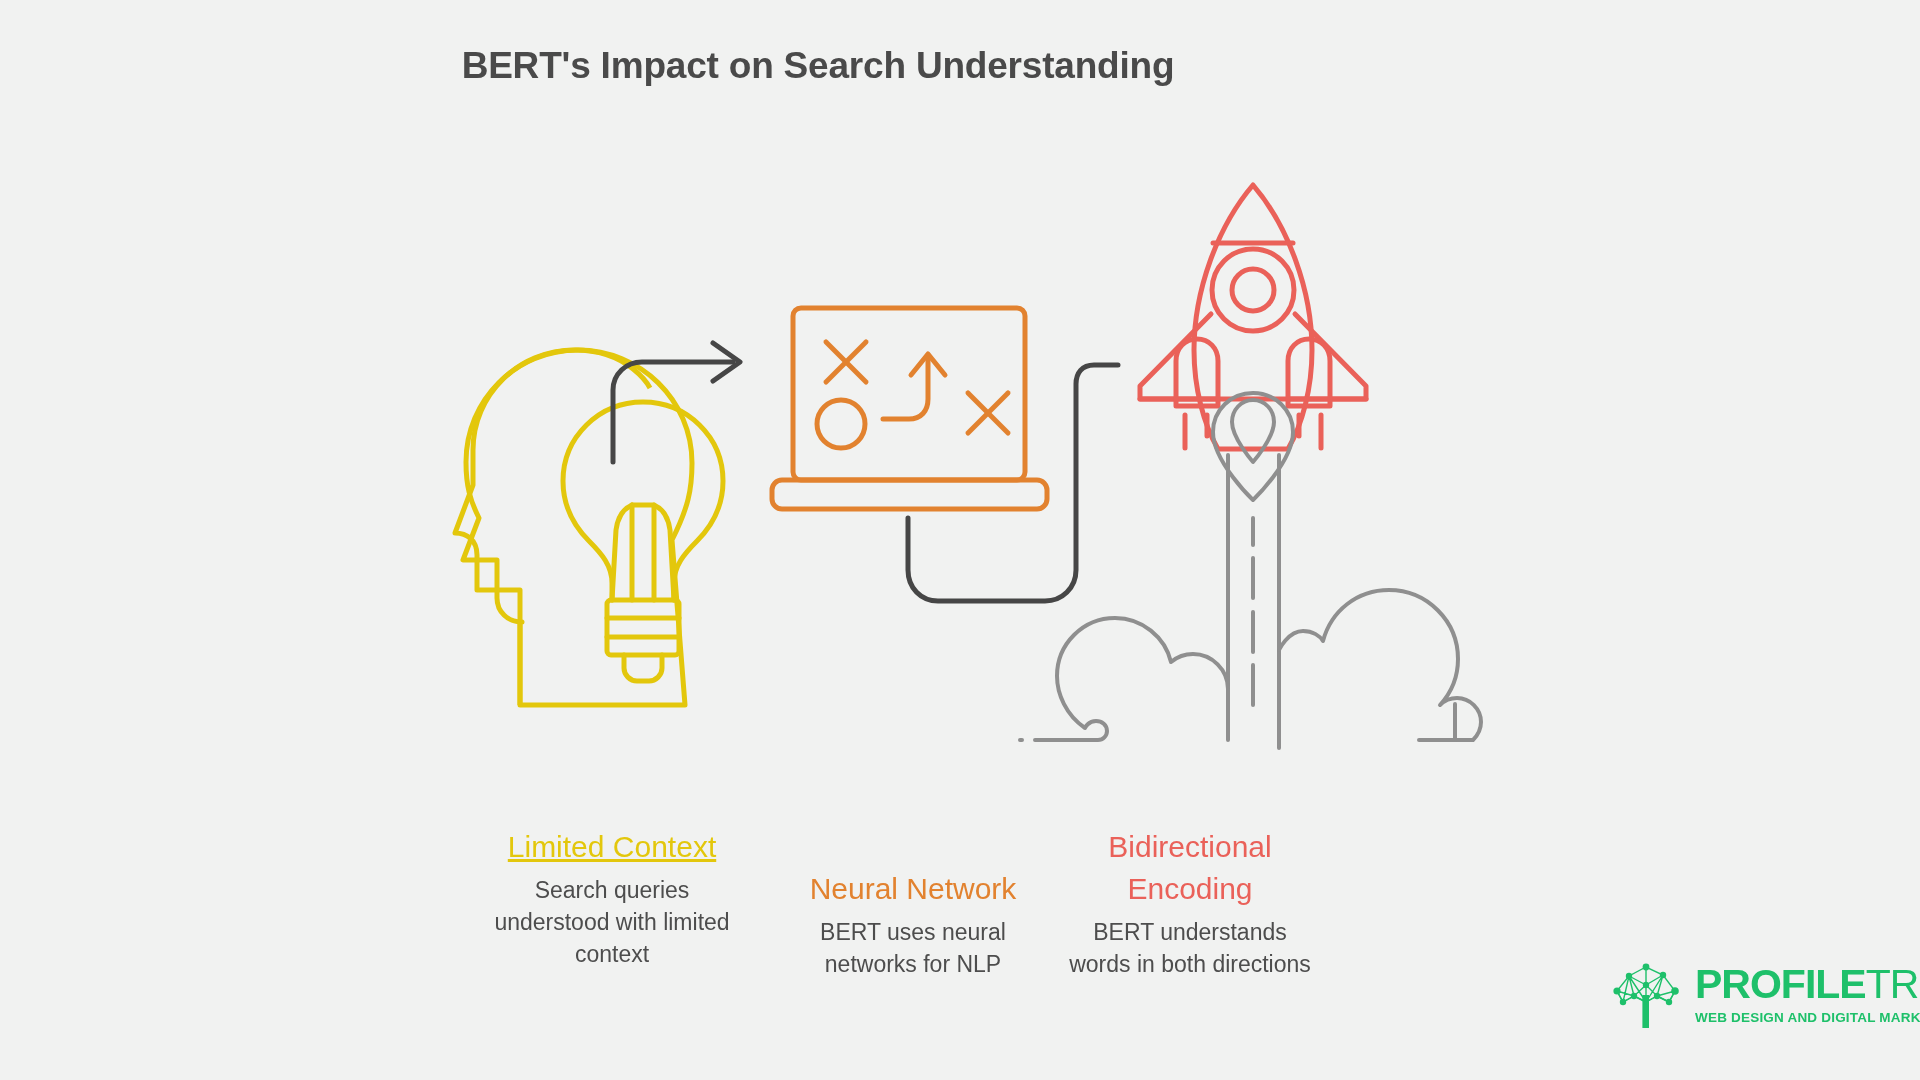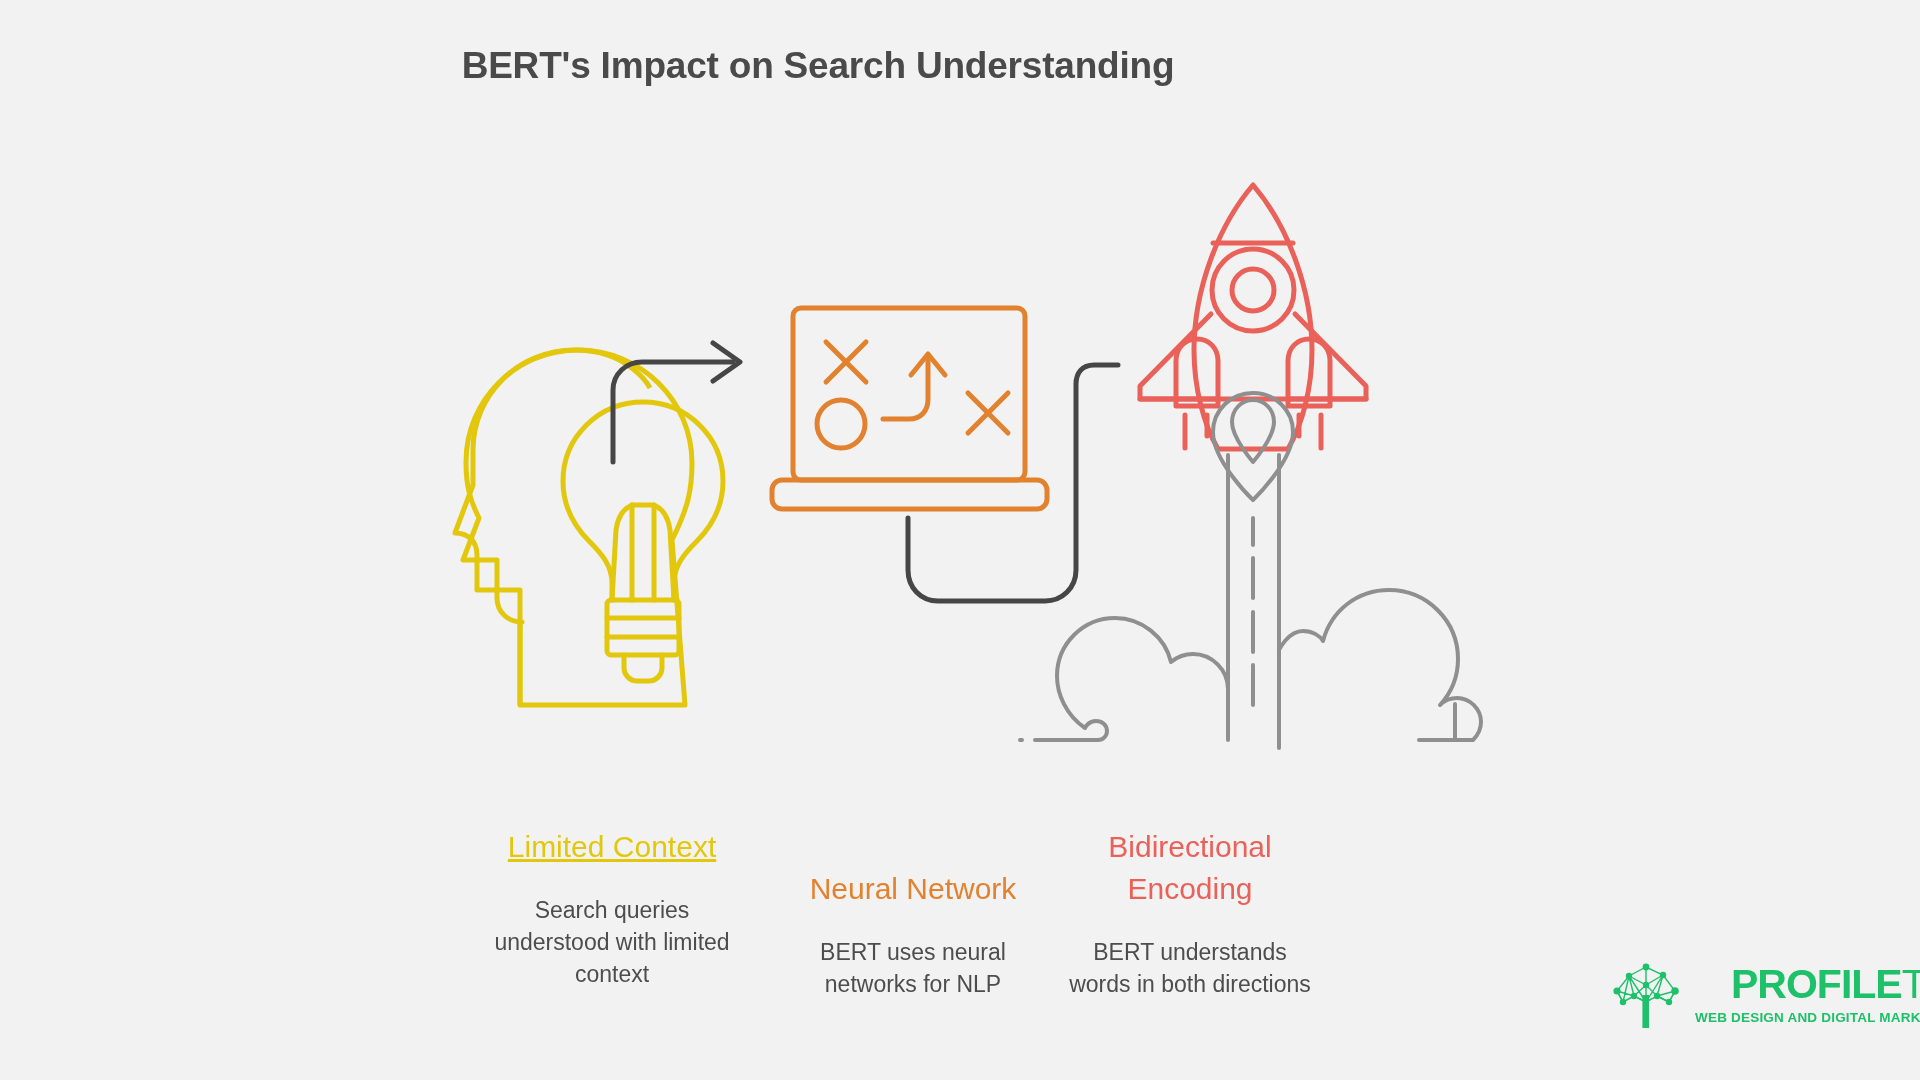--- a/index.html
+++ b/index.html
@@ -43,21 +43,21 @@
   }
   .col-head {
     font-size: 30px;
     line-height: 42px;
     font-weight: normal;
   }
   .col-desc {
     font-size: 23px;
     line-height: 32px;
     color: #4d4d4d;
-    margin-top: 26px;
+    margin-top: 6px;
   }
   #col-1 { left: 492px; top: 826px; width: 240px; }
   #col-2 { left: 788px; top: 868px; width: 250px; }
   #col-3 { left: 1060px; top: 826px; width: 260px; }
   #col-1 .col-head { color: #e3c70c; text-decoration: underline; }
   #col-2 .col-head { color: #e2822f; }
   #col-3 .col-head { color: #ea6159; }
 
   .logo {
     position: absolute;
@@ -71,21 +71,21 @@
     display: flex;
     flex-direction: column;
     line-height: 1;
   }
   .logo-main {
     font-size: 41px;
     letter-spacing: -1px;
     color: #1ec06a;
     white-space: nowrap;
   }
-  .logo-main .bold { font-weight: bold; margin-left: 36px; }
+  .logo-main .bold { font-weight: bold; }
   .logo-main .light { font-weight: normal; }
   .logo-sub {
     font-size: 13.5px;
     font-weight: bold;
     color: #1ec06a;
     letter-spacing: 0.2px;
     margin-top: 6px;
     white-space: nowrap;
   }
 </style>

